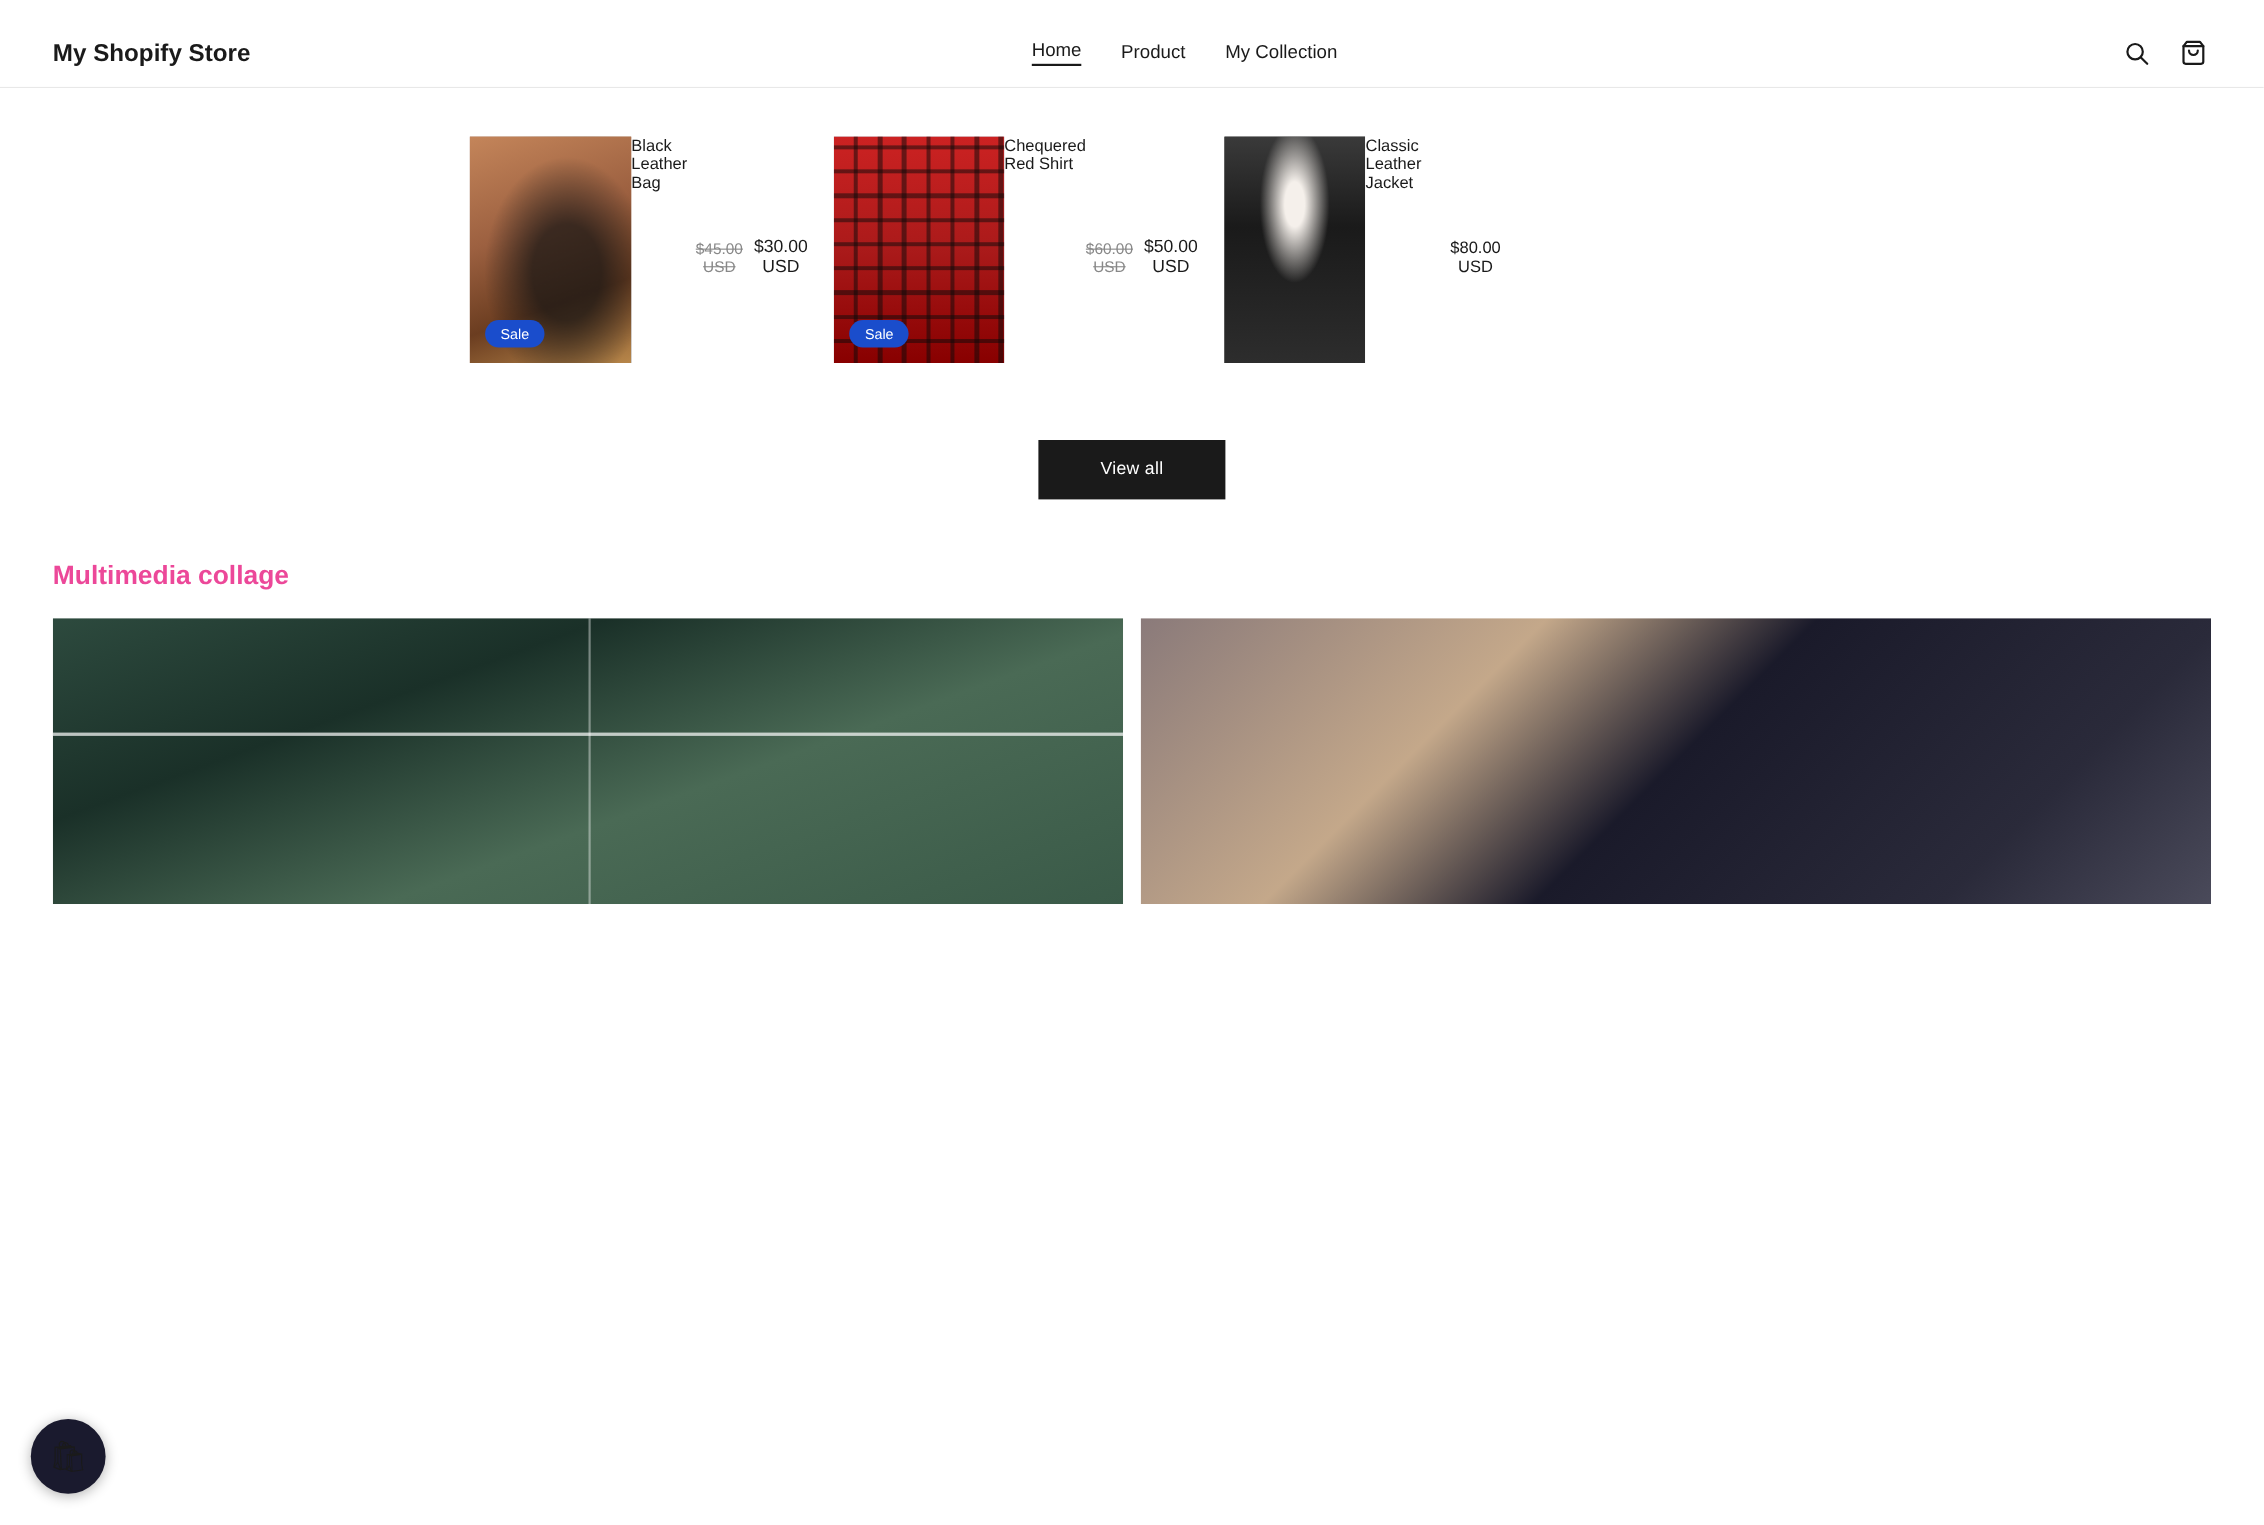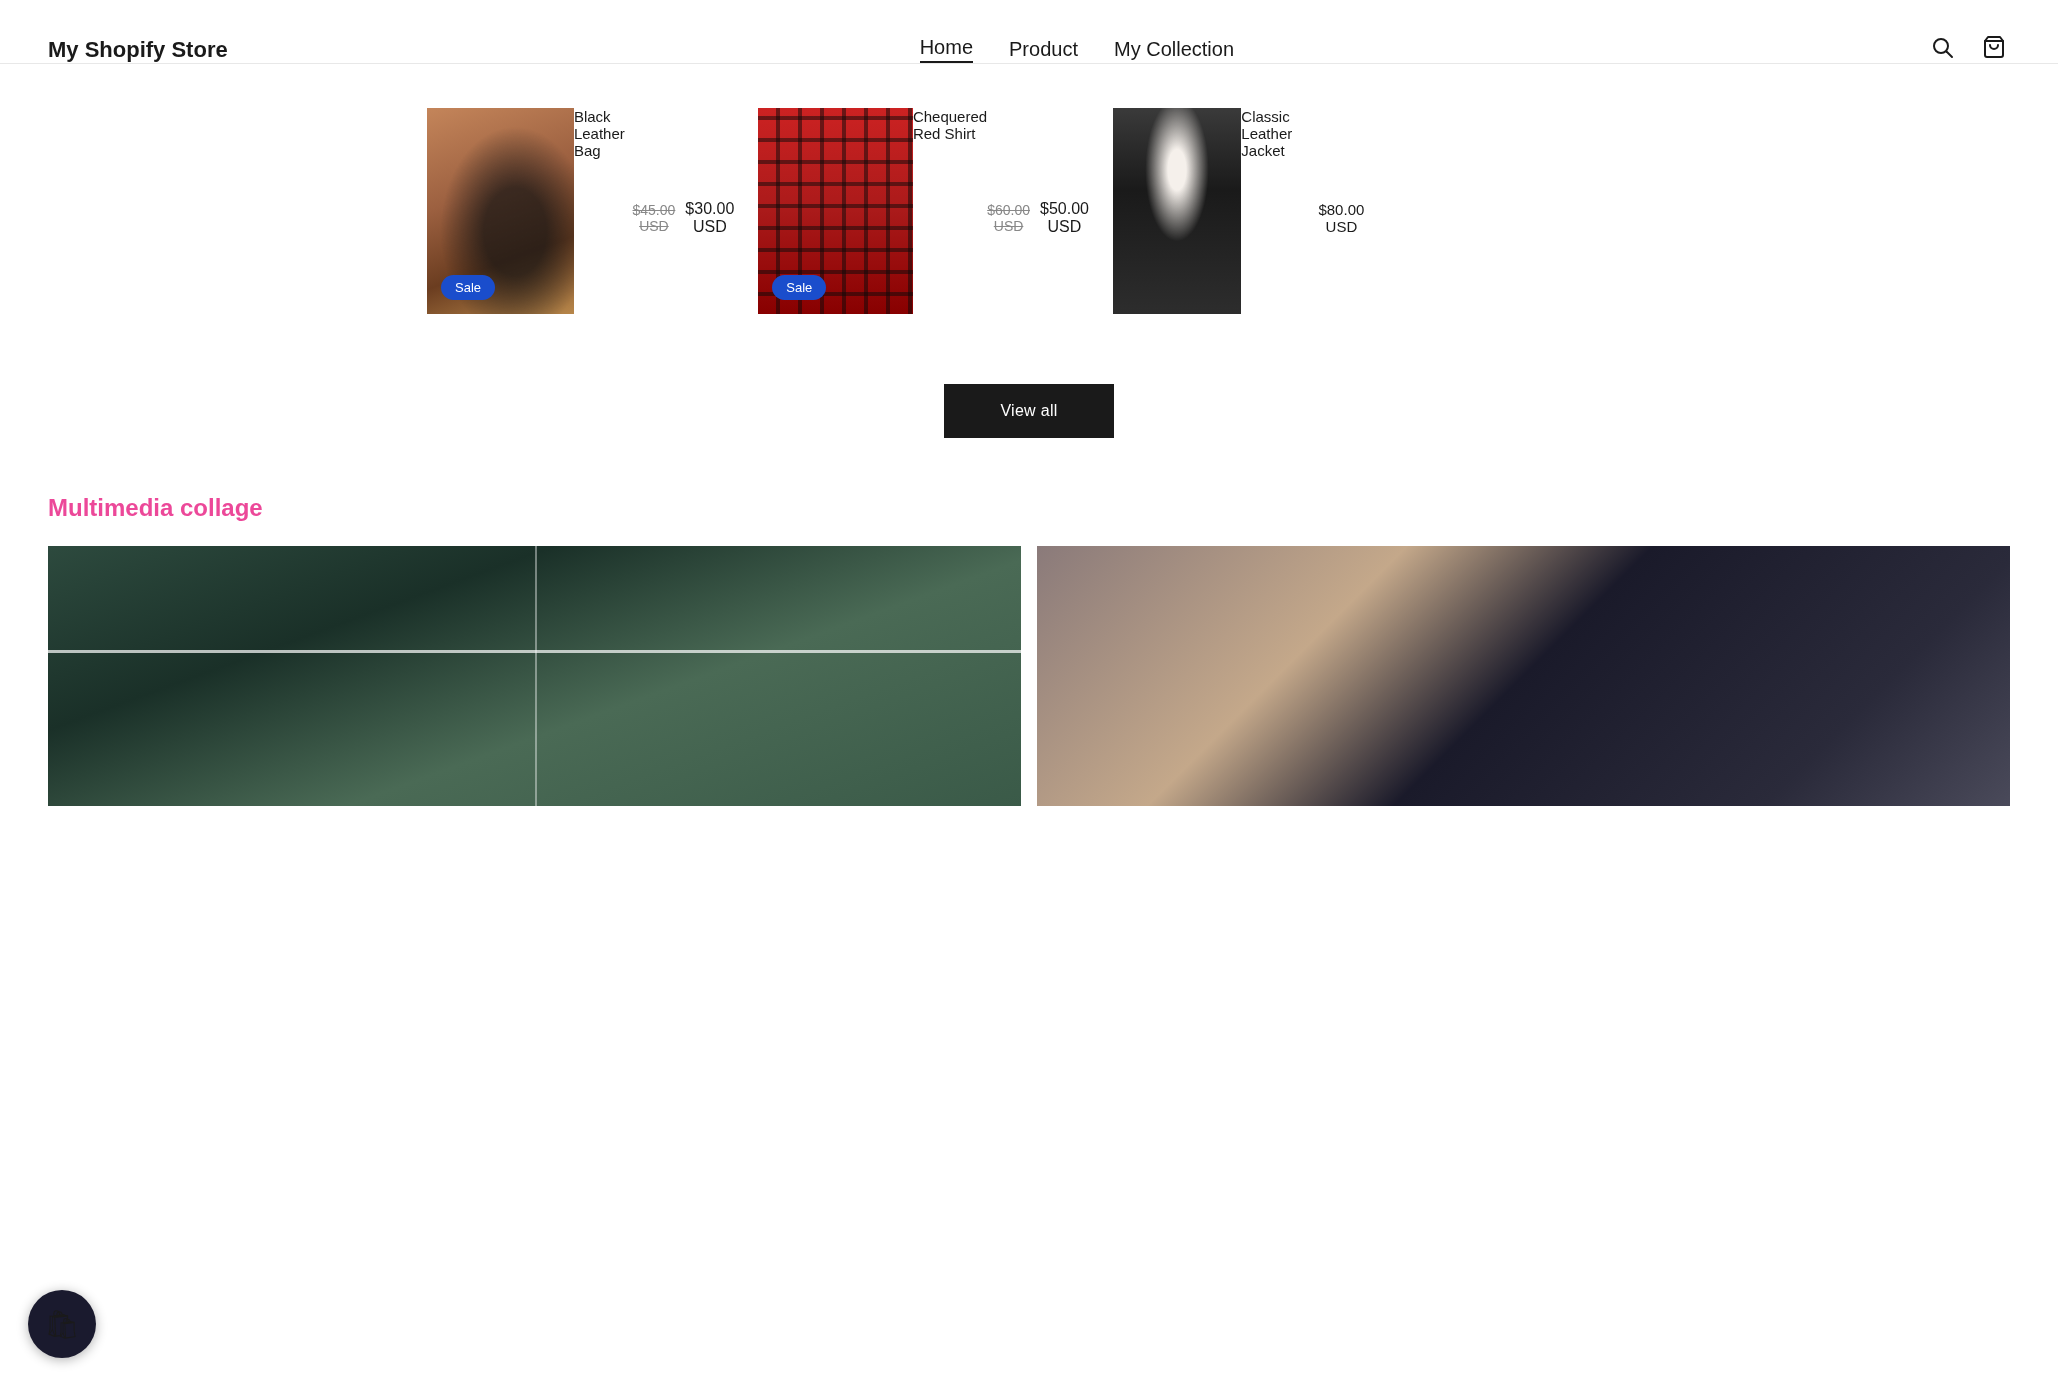--- a/index.html
+++ b/index.html
@@ -1,41 +1,42 @@
 <!DOCTYPE html>
 <html><head>
   <meta charset="utf-8">
   <style>
     * { box-sizing: border-box; margin: 0; padding: 0; }
     body { font-family: -apple-system, BlinkMacSystemFont, 'Helvetica Neue', Helvetica, Arial, sans-serif; background: #fff; color: #1a1a1a; }
 
     
     .header {
       display: flex;
-      align-items: flex-end;
+      align-items: center;
       justify-content: space-between;
       padding: 0 48px;
       height: 64px;
       border-bottom: 1px solid #e8e8e8;
       background: #fff;
+      margin-top: 16px;
     }
     .header-logo {
       font-size: 22px;
       font-weight: 700;
       color: #1a1a1a;
       text-decoration: none;
       white-space: nowrap;
     }
     .header-nav {
       display: flex;
       gap: 36px;
       align-items: center;
     }
     .nav-link {
-      font-size: 20px;
+      font-size: 17px;
       color: #1a1a1a;
       text-decoration: none;
       cursor: pointer;
     }
     .nav-link.active {
       border-bottom: 2px solid #1a1a1a;
       padding-bottom: 2px;
     }
     .header-icons {
       display: flex;

